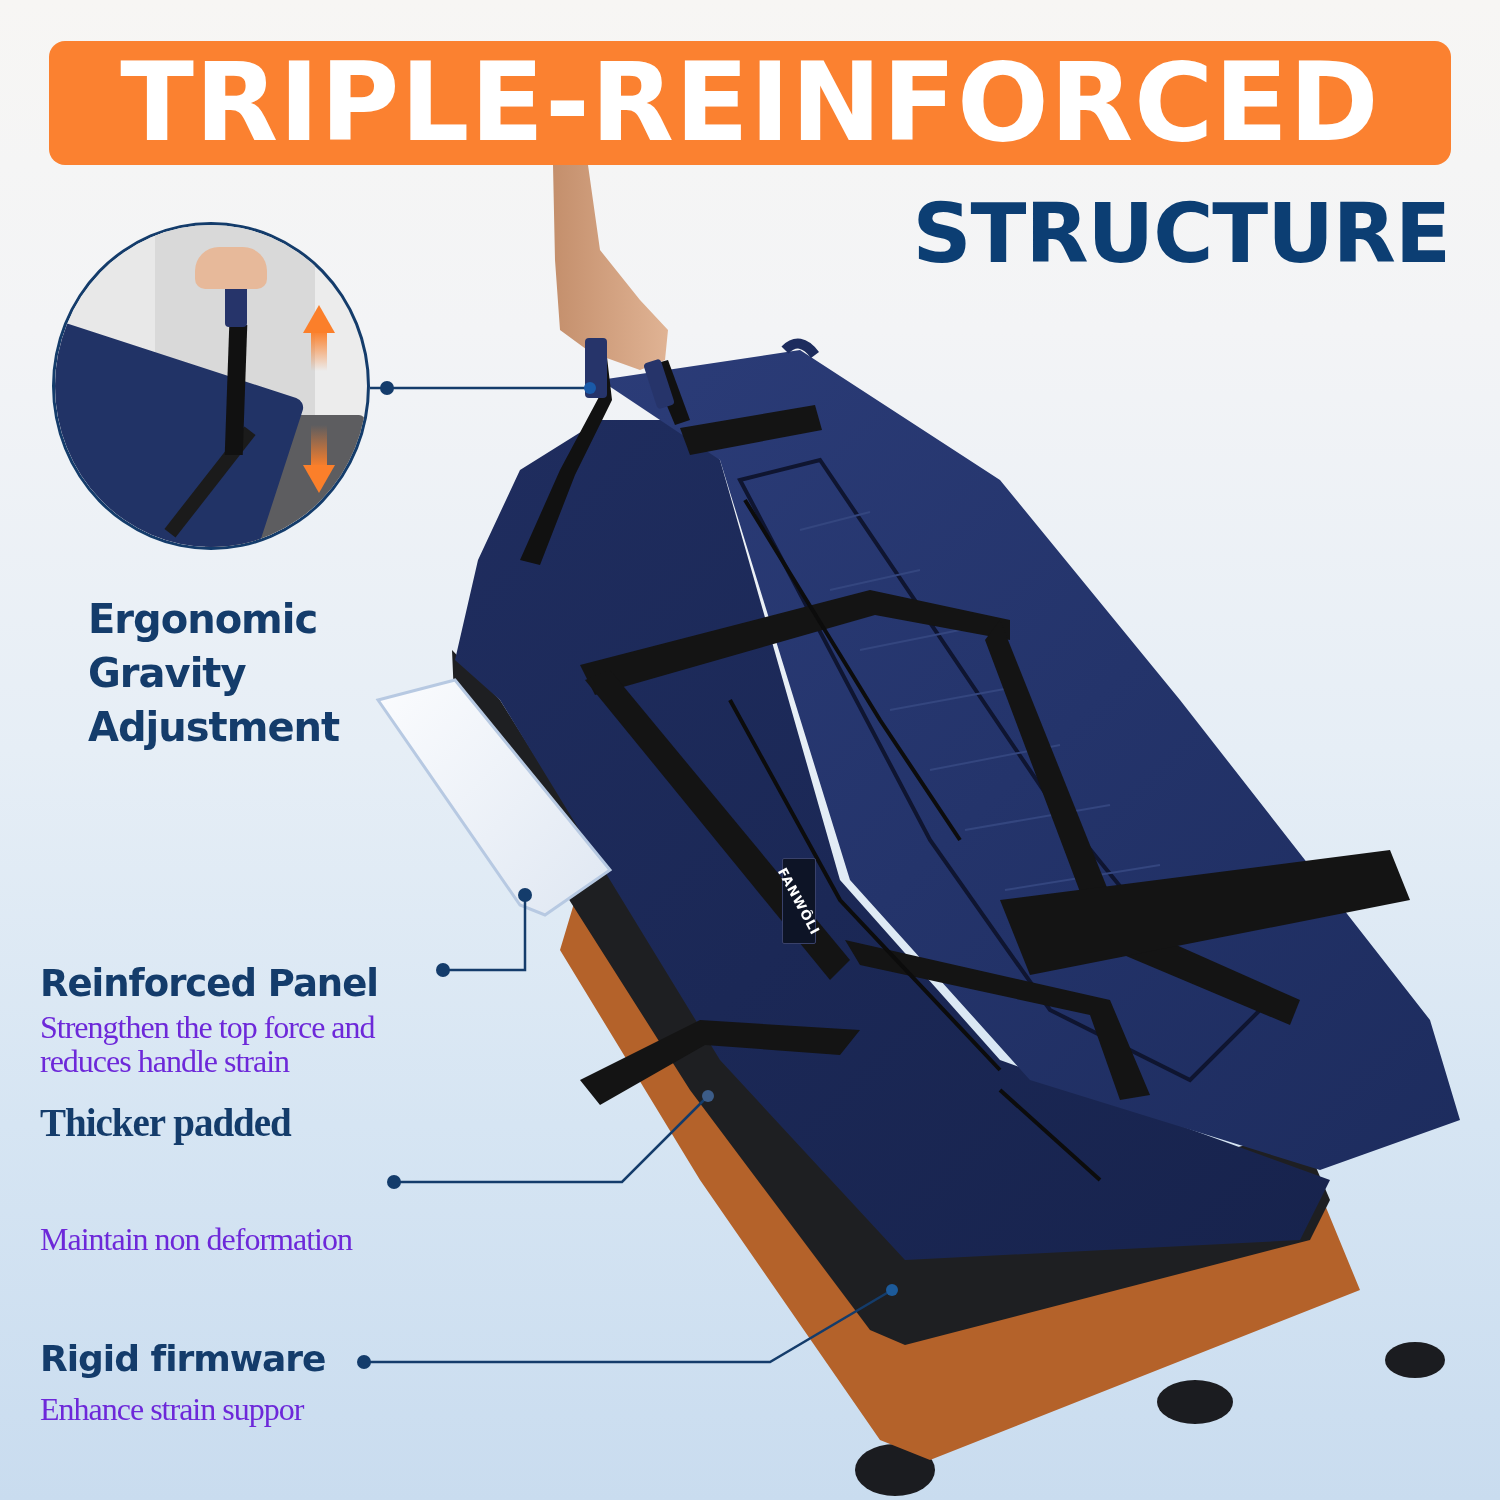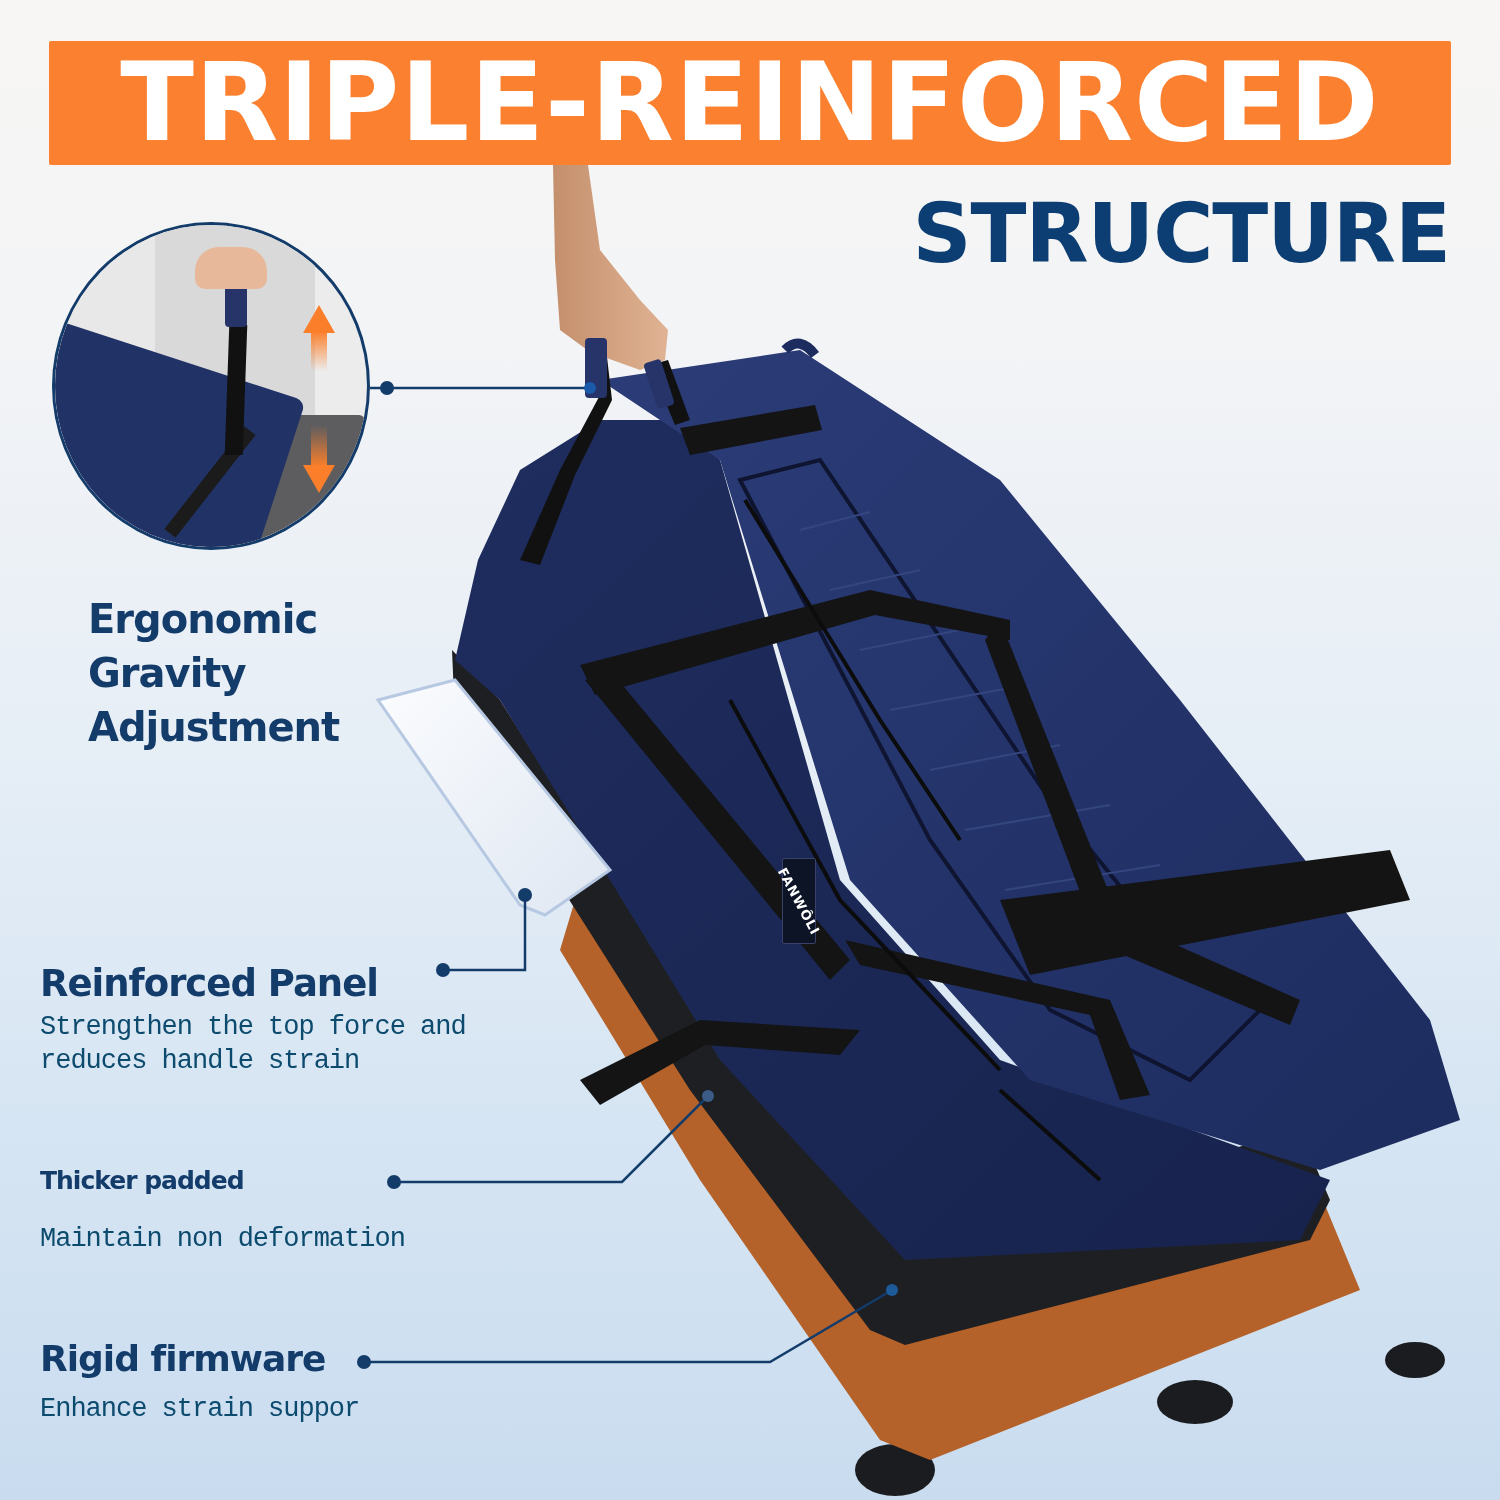--- a/index.html
+++ b/index.html
@@ -6,21 +6,21 @@
     html, body { width: 1500px; height: 1500px; overflow: hidden; }
     body {
       position: relative;
       font-family: "Liberation Sans", "DejaVu Sans", sans-serif;
       background: linear-gradient(180deg, #f7f6f4 0%, #f3f4f6 22%, #e6eef6 50%, #d6e5f3 75%, #c9dcef 100%);
     }
 
     
     .banner {
       position: absolute; left: 49px; top: 41px; width: 1402px; height: 124px;
-      background: #fb8130; border-radius: 2px;
+      background: #fb8130; border-radius: 16px;
       display: flex; align-items: center; justify-content: center;
     }
     .banner-text {
       color: #ffffff; font-weight: 700; font-size: 108px; letter-spacing: 1px;
       font-family: "DejaVu Sans", "Liberation Sans", sans-serif;
       transform: scaleX(1.0); line-height: 1;
     }
 
     .subtitle {
       position: absolute; right: 50px; top: 192px; text-align: right;
@@ -55,28 +55,28 @@
       border-left: 16px solid transparent; border-right: 16px solid transparent; border-top: 28px solid #fb7f2a;
     }
     .inset .arrow-down-tail { position:absolute; left: 256px; top: 200px; width: 16px; height: 42px; background: linear-gradient(rgba(251,127,42,0), #fb7f2a); }
 
     
     .feature-title {
       position: absolute; color: #143c6b; font-weight: 700;
       font-family: "DejaVu Sans", "Liberation Sans", sans-serif; letter-spacing: -1px;
     }
     .feature-desc {
-      position: absolute; color: #0c4a6e; font-size: 27px; letter-spacing: -1px;
-      font-family: Liberation Mono, monospace; line-height: 34px;
+      position: absolute; color: #6d28d9; font-size: 32px; letter-spacing: -1px;
+      font-family: Liberation Serif, serif; line-height: 34px;
     }
     .ergo { left: 88px; top: 592px; font-size: 40px; line-height: 54px; }
 
     .f1-title { left: 40px; top: 950px; font-size: 37px; margin-top: 12px; }
     .f1-desc  { left: 40px; top: 1010px; }
-    .f2-title { left: 40px; top: 1166px; font-size: 25px; }
+    .f2-title { left: 40px; top: 1100px; font-size: 39px; font-family: Liberation Serif, serif; }
     .f2-desc  { left: 40px; top: 1222px; }
     .f3-title { left: 40px; top: 1338px; font-size: 36px; }
     .f3-desc  { left: 40px; top: 1392px; }
 
     svg.overlay { position: absolute; left: 0; top: 0; width: 1500px; height: 1500px; }
     .brand-label {
       position: absolute; left: 782px; top: 858px; width: 34px; height: 86px;
       background: #0d1426; border: 1px solid #39416a; border-radius: 2px;
       display: flex; align-items: center; justify-content: center;
     }

